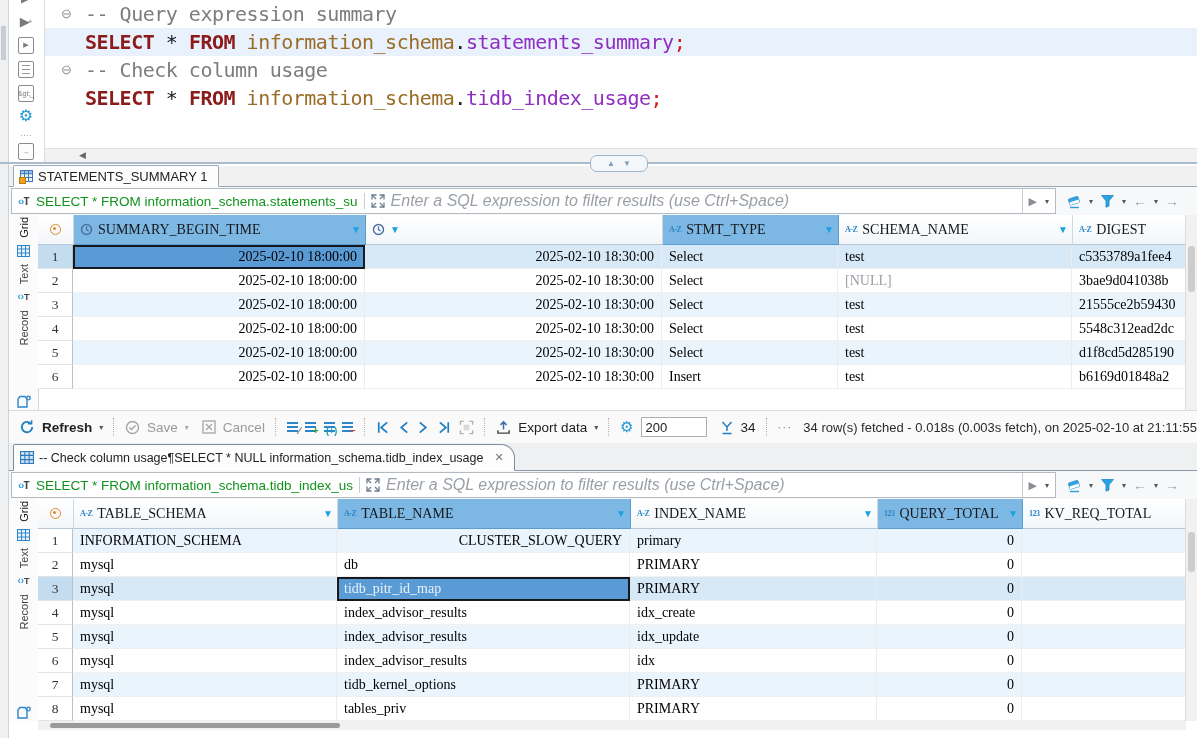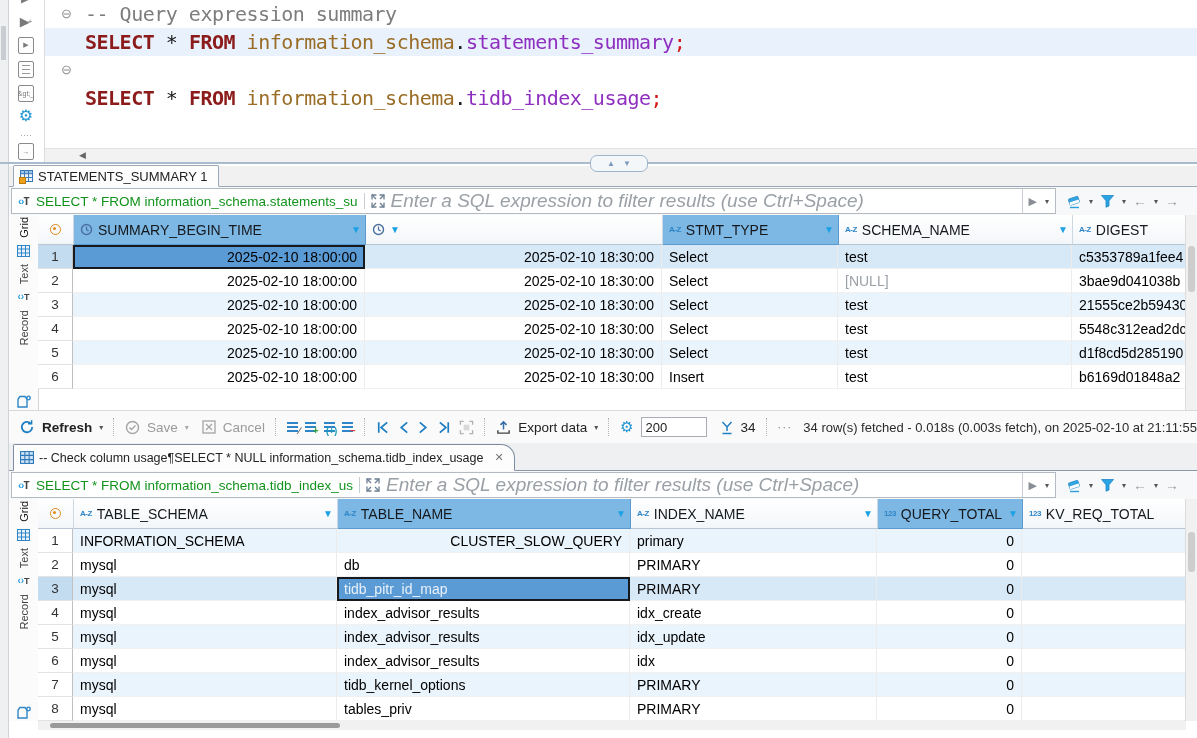--- a/index.html
+++ b/index.html
@@ -55,38 +55,38 @@
   
   .filterbar{position:relative;height:28px;background:#f7f8f9;border-bottom:1px solid #d9dde2;
              display:flex;align-items:center;}
   .filter-box{height:24px;margin-left:2px;width:1043px;background:#fff;border:1px solid #b3bac2;
               display:flex;align-items:center;overflow:hidden;}
   .ficon{display:inline-flex;align-items:baseline;margin:0 6px 0 6px;}
   .ficon .ang{color:#2a9fe0;font-size:11px;font-weight:bold;letter-spacing:-1px;}
   .ficon .tt{color:#444;font-size:11px;font-weight:bold;font-family:"DejaVu Sans Mono",monospace;}
   .fval{color:#12931c;font-size:13.5px;white-space:nowrap;}
   .fsep{width:1px;height:16px;background:#c9ced4;margin:0 6px;}
-  .fph{color:#9aa0a6;font-style:italic;font-size:19px;white-space:nowrap;overflow:hidden;flex:1;}
+  .fph{color:#9aa0a6;font-style:italic;font-size:16px;white-space:nowrap;overflow:hidden;flex:1;}
   .fplay{display:flex;align-items:center;border-left:1px solid #c9ced4;height:100%;padding:0 6px;gap:8px;}
   .fbar-icons{display:flex;align-items:center;gap:7px;margin-left:10px;}
   .dd{color:#555;font-size:8px;}
   .gray-tri{color:#8a8f96;font-size:11px;}
   .nav-arrow{color:#9aa0a6;font-size:14px;font-weight:bold;}
   
   .gridwrap{position:absolute;left:0;width:1188px;background:#fff;}
   .r1 .gridwrap{top:49px;height:195px;}
   .r2 .gridwrap{top:56px;height:222px;}
   .side-strip{position:absolute;left:0;top:0;bottom:0;width:29px;background:#fbfbfb;
               border-right:1px solid #d6d6d6;display:flex;flex-direction:column;align-items:center;
               padding-top:2px;gap:6px;}
   .vlabel{writing-mode:vertical-rl;transform:rotate(180deg);font-size:11px;color:#444;}
   .vlabel.selt{color:#111;}
   .sicon{width:15px;height:14px;display:flex;align-items:center;justify-content:center;}
   .panel-ico{margin-top:auto;margin-bottom:2px;}
-  .gridarea{position:absolute;left:29px;top:0;right:11px;bottom:0;overflow:hidden;}
+  .gridarea{position:absolute;left:29px;top:0;right:11px;bottom:0;overflow:hidden;font-family:Liberation Serif, serif;}
   .g-head{display:flex;height:30px;}
   .gh-cell{flex:0 0 auto;display:flex;align-items:center;gap:5px;padding:0 4px 0 6px;
            background:linear-gradient(#ffffff,#f3f6f9);border-right:1px solid #cdd8e2;
            border-bottom:1px solid #b9c6d4;font-size:14px;color:#15181c;overflow:hidden;white-space:nowrap;}
   .gh-cell.sel{background:#7db7e3;border-right:1px solid #5d9bce;border-bottom:1px solid #5d9bce;}
   .gh-cell.corner{justify-content:center;padding:0;}
   .tgt{width:9px;height:9px;border:1.6px solid #e0891f;border-radius:50%;position:relative;}
   .tgt::after{content:"";position:absolute;left:2.1px;top:2.1px;width:3px;height:3px;border-radius:50%;background:#e0891f;}
   .tico{font-size:8px;font-weight:bold;color:#2e86c8;letter-spacing:-0.5px;flex:0 0 auto;}
   .glabel{flex:1;overflow:hidden;text-overflow:clip;}
@@ -151,21 +151,21 @@
     <div class="rail-i gear-blu" style="top:106px">⚙</div>
     <div class="rail-i" style="top:126px;font-size:9px;color:#999;">····</div>
     <div class="rail-i" style="top:142px">
         <span class="boxico">→</span>
       </div>
   </div>
 
   <div class="editor" id="editor-lines">
       <div class="ed-line"><span class="fold">⊖</span><span class="code"><span class="tok-comment">-- Query expression summary</span></span></div>
       <div class="ed-line current"><span class="fold"></span><span class="code"><span class="tok-kw">SELECT</span><span class="tok-pl"> * </span><span class="tok-kw">FROM</span><span class="tok-pl"> </span><span class="tok-id">information_schema</span><span class="tok-pl">.</span><span class="tok-obj">statements_summary</span><span class="tok-sem">;</span></span></div>
-      <div class="ed-line"><span class="fold">⊖</span></div>
+      <div class="ed-line"><span class="fold">⊖</span><span class="code"><span class="tok-comment">-- Check column usage</span></span></div>
       <div class="ed-line"><span class="fold"></span><span class="code"><span class="tok-kw">SELECT</span><span class="tok-pl"> * </span><span class="tok-kw">FROM</span><span class="tok-pl"> </span><span class="tok-id">information_schema</span><span class="tok-pl">.</span><span class="tok-obj">tidb_index_usage</span><span class="tok-sem">;</span></span></div>
     </div>
   <div class="ed-hscroll">
     <span class="larr">◀</span>
   </div>
   <div class="sash"></div>
   <div class="sash-handle">
     <span>▲</span>
     <span>▼</span>
   </div>

